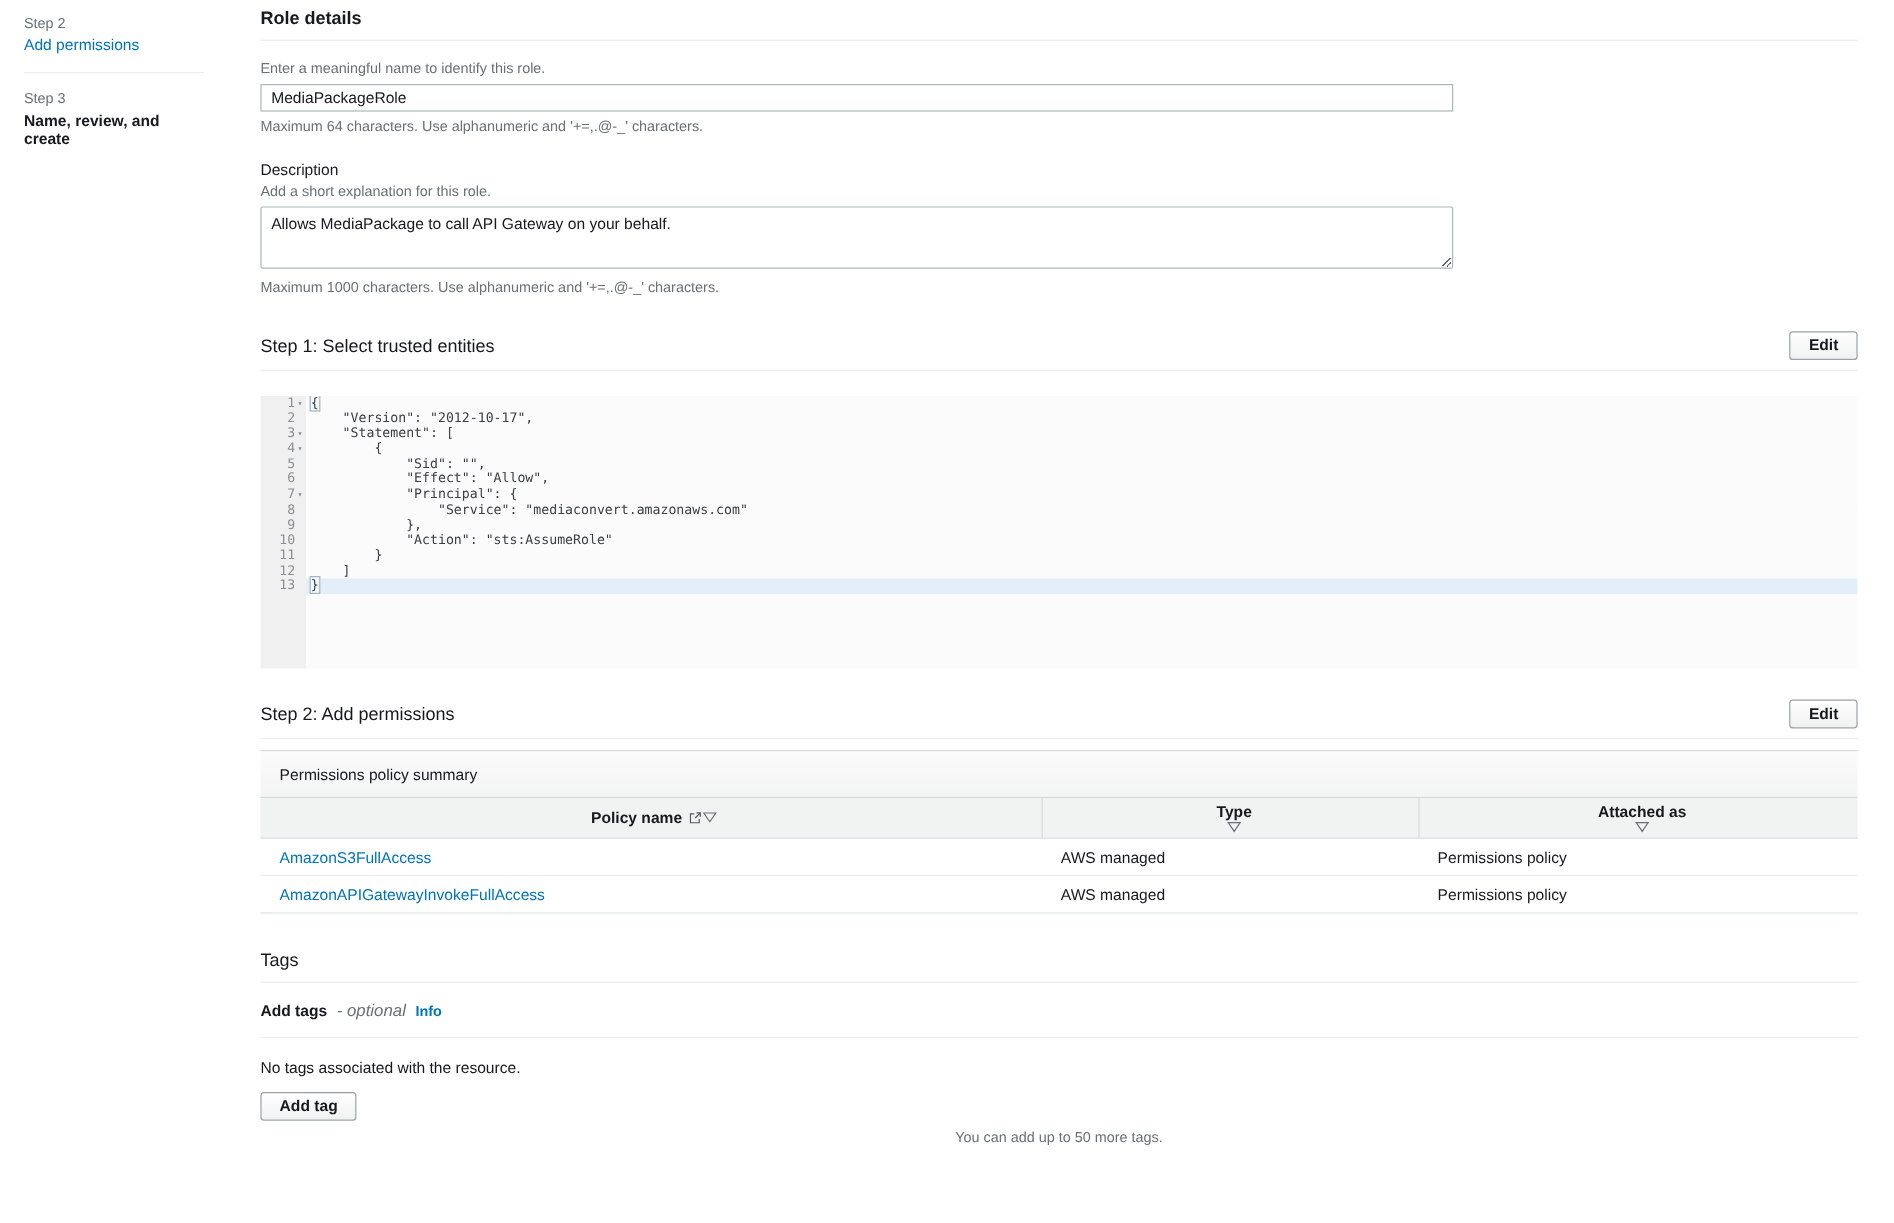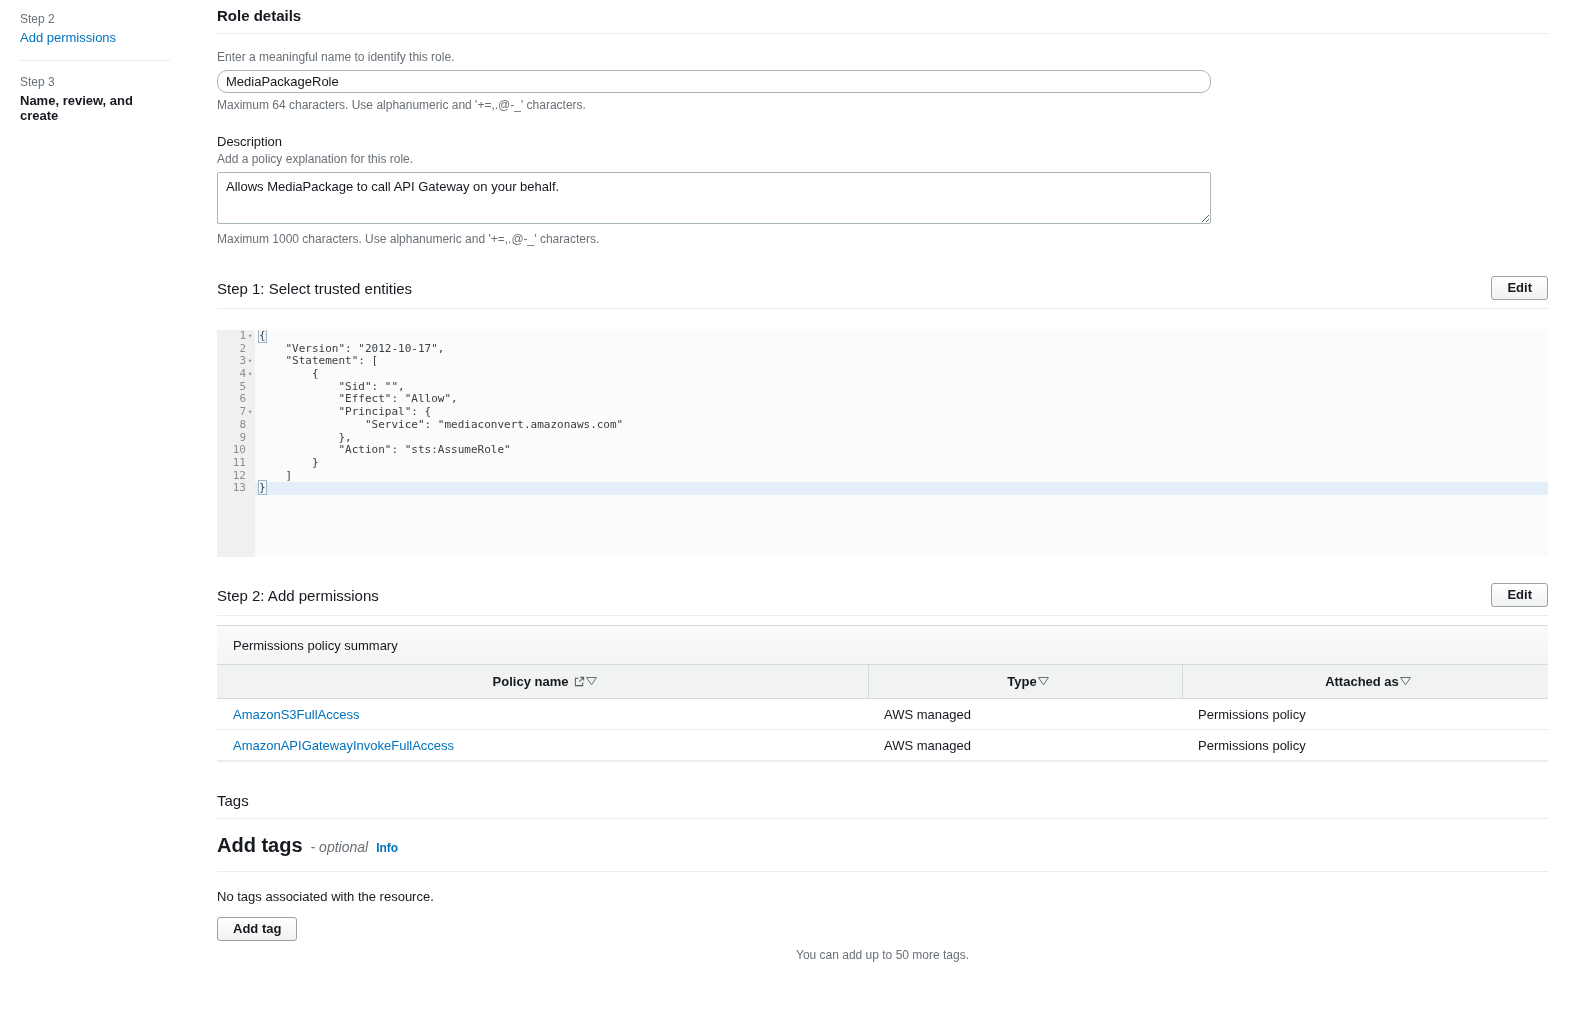--- a/index.html
+++ b/index.html
@@ -25,21 +25,21 @@
 
   .page-title { font-size:15px; font-weight:bold; margin-top:7px; }
   .rule-title { margin-top:9px; }
 
   .field-block { width:994px; }
   .field-label { font-size:13px; color:#16191f; }
   .field-help { font-size:12px; color:#687078; margin-top:3px; }
   .field-constraint { font-size:12px; color:#687078; margin-top:5px; }
   .text-input {
     margin-top:6px; width:994px; height:23px; padding:0 8px;
-    border:1px solid #aab7b8; border-radius:10px; font-size:13px;
+    border:1px solid #aab7b8; border-radius:0; font-size:13px;
     color:#16191f; font-family:"Liberation Sans", sans-serif; background:#fff;
   }
   .text-area {
     margin-top:6px; width:994px; height:52px; padding:6px 8px;
     border:1px solid #aab7b8; border-radius:2px; font-size:13px;
     color:#16191f; font-family:"Liberation Sans", sans-serif; background:#fff;
     resize:both;
   }
 
   .rn-block { margin-top:16px; }
@@ -85,35 +85,35 @@
     font-size:13px; color:#16191f;
   }
   .tbl-header-row {
     display:grid; grid-template-columns:651px 314px 366px;
     background:#f1f2f2; border-bottom:1px solid #d5dbdb; height:34px;
   }
   .tbl-header-cell {
     display:flex; align-items:center; justify-content:center;
     padding:0 10px 0 16px; font-size:13px; font-weight:bold; color:#16191f;
   }
-  .tbl-header-cell + .tbl-header-cell { border-left:1px solid #d5dbdb; }
+  .tbl-header-cell + .tbl-header-cell { border-left:1px solid #d5dbdb;flex-direction:column; }
   .hdr-label { display:flex; align-items:center; gap:6px; }
   .tbl-row {
     display:grid; grid-template-columns:651px 314px 366px;
     height:31px; border-bottom:1px solid #eaeded; background:#fff;
   }
   .tbl-cell { display:flex; align-items:center; padding:0 16px; font-size:13px; color:#16191f; }
   .policy-link { color:#0073bb; cursor:pointer; }
   .filter-icon { cursor:pointer; display:flex; align-items:center; }
 
   
   .tags-title { font-size:15px; margin-top:30px; }
   .rule-tags { margin-top:9px; }
   .addtags-line { margin-top:15px; display:flex; align-items:baseline; gap:8px; }
-  .addtags-heading { font-size:20px; font-weight:bold; }
+  .addtags-heading { font-size:13px; font-weight:bold; }
   .optional-label { font-size:14px; font-style:italic; color:#687078; }
   .info-link { font-size:12px; font-weight:bold; color:#0073bb; cursor:pointer; }
   .tags-help { font-size:12px; color:#545b64; margin-top:5px; }
   .rule-tags2 { margin-top:14px; }
   .no-tags { font-size:13px; margin-top:17px; }
   .addtag-btn { margin-top:13px; }
   .tags-limit { font-size:12px; color:#687078; margin-top:7px;text-align:center; }
 
   svg { display:block; }
 </style>
@@ -136,21 +136,21 @@
   
   <div class="field-block rn-block">
     <div class="field-help">Enter a meaningful name to identify this role.</div>
     <input class="text-input" type="text" value="MediaPackageRole" style="">
     <div class="field-constraint">Maximum 64 characters. Use alphanumeric and '+=,.@-_' characters.</div>
   </div>
 
   
   <div class="field-block desc-block">
     <div class="field-label">Description</div>
-    <div class="field-help">Add a policy explanation for this role.</div>
+    <div class="field-help">Add a short explanation for this role.</div>
     <textarea class="text-area" style="">Allows MediaPackage to call API Gateway on your behalf.</textarea>
     <div class="field-constraint">Maximum 1000 characters. Use alphanumeric and '+=,.@-_' characters.</div>
   </div>
 
   
   <div class="section-header sh-step1">
     <div class="section-title">Step 1: Select trusted entities</div>
     <button class="btn">Edit</button>
   </div>
   <hr class="rule rule-section">

